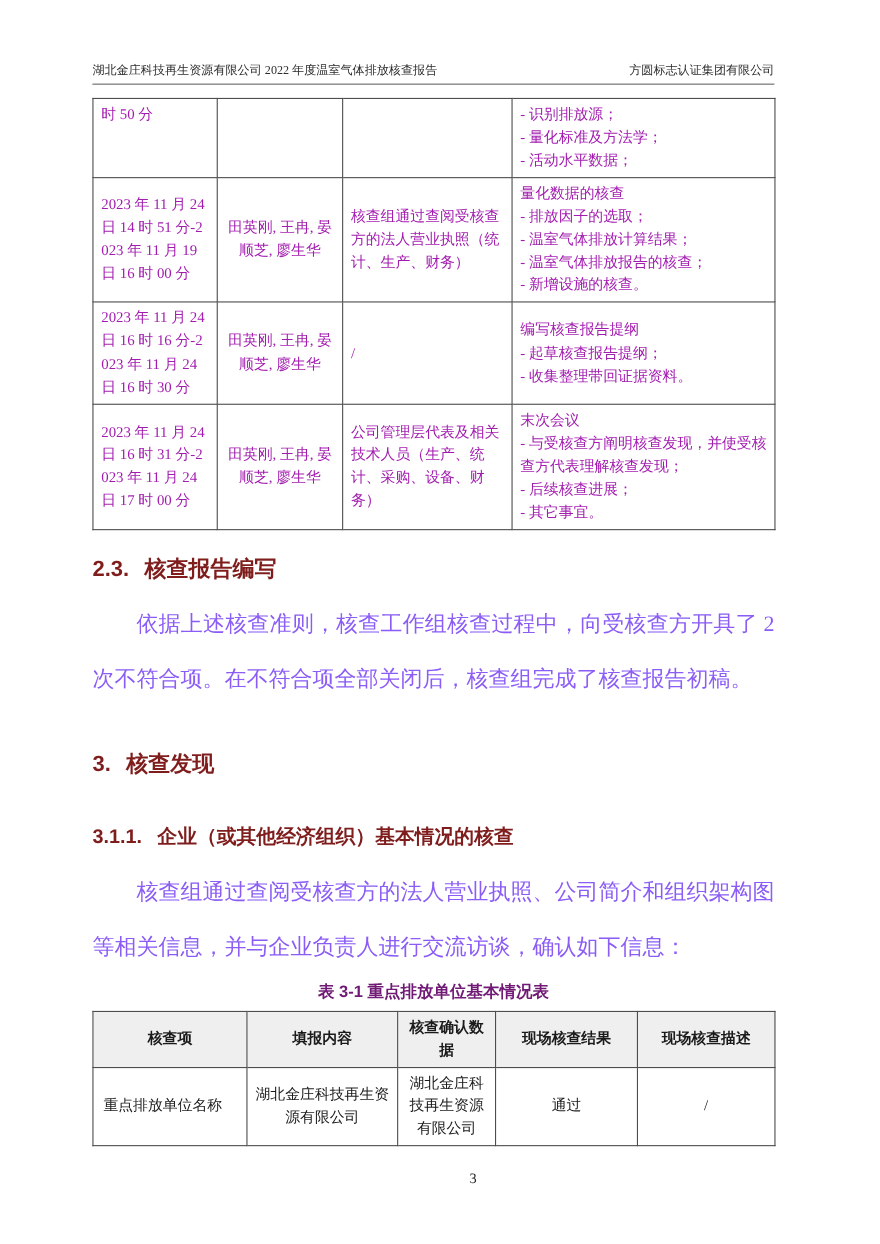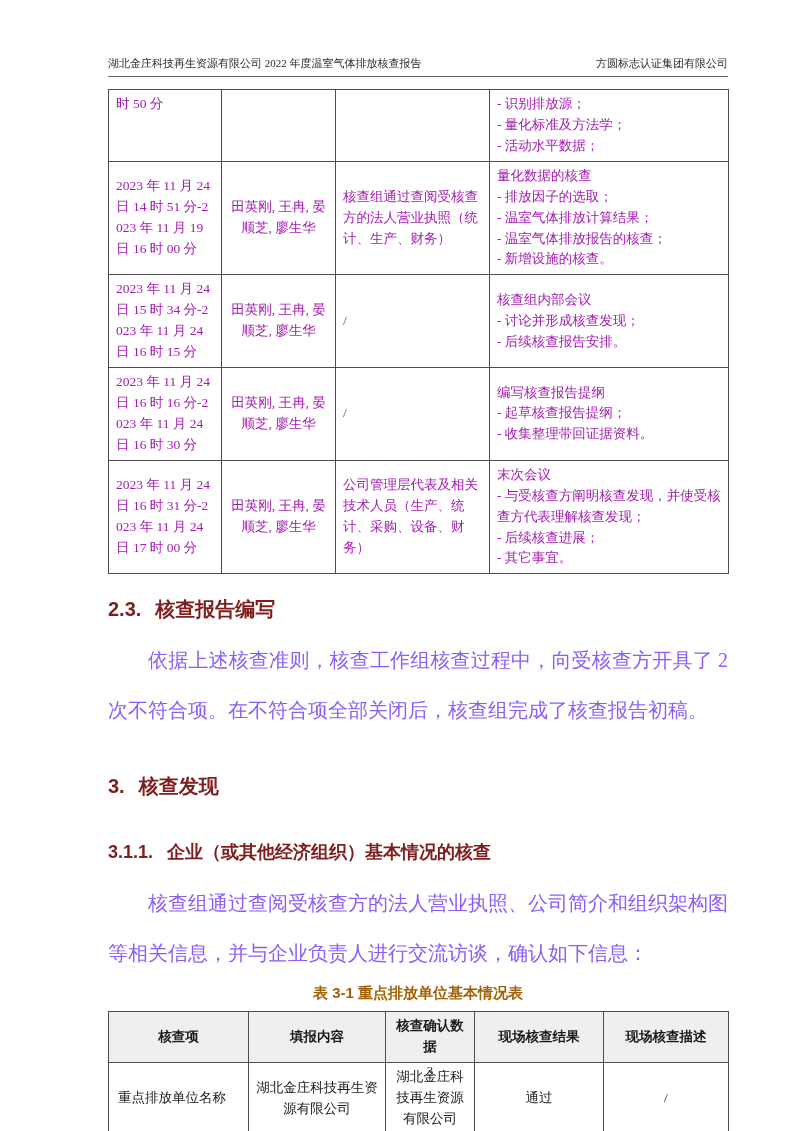--- a/index.html
+++ b/index.html
@@ -6,21 +6,21 @@
   html, body {
     width: 800px; height: 1131px;
     background: #ffffff;
     color: #1a1a1a;
     font-family: "Liberation Serif", "DejaVu Serif", serif;
     overflow: hidden;
   }
   .page {
     position: relative;
     width: 800px; height: 1131px;
-    padding: 56px 60px 0 108px;
+    padding: 56px 60px 0 84px;
   }
   .content { width: 620px; }
 
   
   .page-header {
     display: flex;
     justify-content: space-between;
     align-items: flex-end;
     font-size: 11px;
     color: #2b2b2b;
@@ -69,21 +69,21 @@
   .para-1 { margin-top: 12px; }
   .para-2 { margin-top: 14px; }
 
   .tbl-caption {
     font-family: "Liberation Sans", "DejaVu Sans", sans-serif;
     font-weight: bold;
     font-size: 15px;
     text-align: center;
     margin-top: 6px;
     margin-bottom: 8px;
-    color: #a16207;
+    color: #701a75;
   }
 
   
   .basic th {
     background: #efefef;
     font-family: "Liberation Sans", "DejaVu Sans", sans-serif;
     font-weight: bold;
     text-align: center;
     height: 40px;
   }
@@ -131,28 +131,20 @@
         <tr style="height:83px">
           <td class="cell-time">2023 年 11 月 24 日 14 时 51 分-2023 年 11 月 19 日 16 时 00 分</td>
           <td class="cell-team">田英刚, 王冉, 晏顺芝, 廖生华</td>
           <td class="cell-interviewee">核查组通过查阅受核查方的法人营业执照（统计、生产、财务）</td>
           <td class="cell-content">量化数据的核查
 - 排放因子的选取；
 - 温室气体排放计算结果；
 - 温室气体排放报告的核查；
 - 新增设施的核查。</td>
         </tr>
-        <tr style="height:62px">
-          <td class="cell-time">2023 年 11 月 24 日 15 时 34 分-2023 年 11 月 24 日 16 时 15 分</td>
-          <td class="cell-team">田英刚, 王冉, 晏顺芝, 廖生华</td>
-          <td class="cell-interviewee">/</td>
-          <td class="cell-content">核查组内部会议
-- 讨论并形成核查发现；
-- 后续核查报告安排。</td>
-        </tr>
         <tr style="height:60px">
           <td class="cell-time">2023 年 11 月 24 日 16 时 16 分-2023 年 11 月 24 日 16 时 30 分</td>
           <td class="cell-team">田英刚, 王冉, 晏顺芝, 廖生华</td>
           <td class="cell-interviewee">/</td>
           <td class="cell-content">编写核查报告提纲
 - 起草核查报告提纲；
 - 收集整理带回证据资料。</td>
         </tr>
         <tr style="height:90px">
           <td class="cell-time">2023 年 11 月 24 日 16 时 31 分-2023 年 11 月 24 日 17 时 00 分</td>

